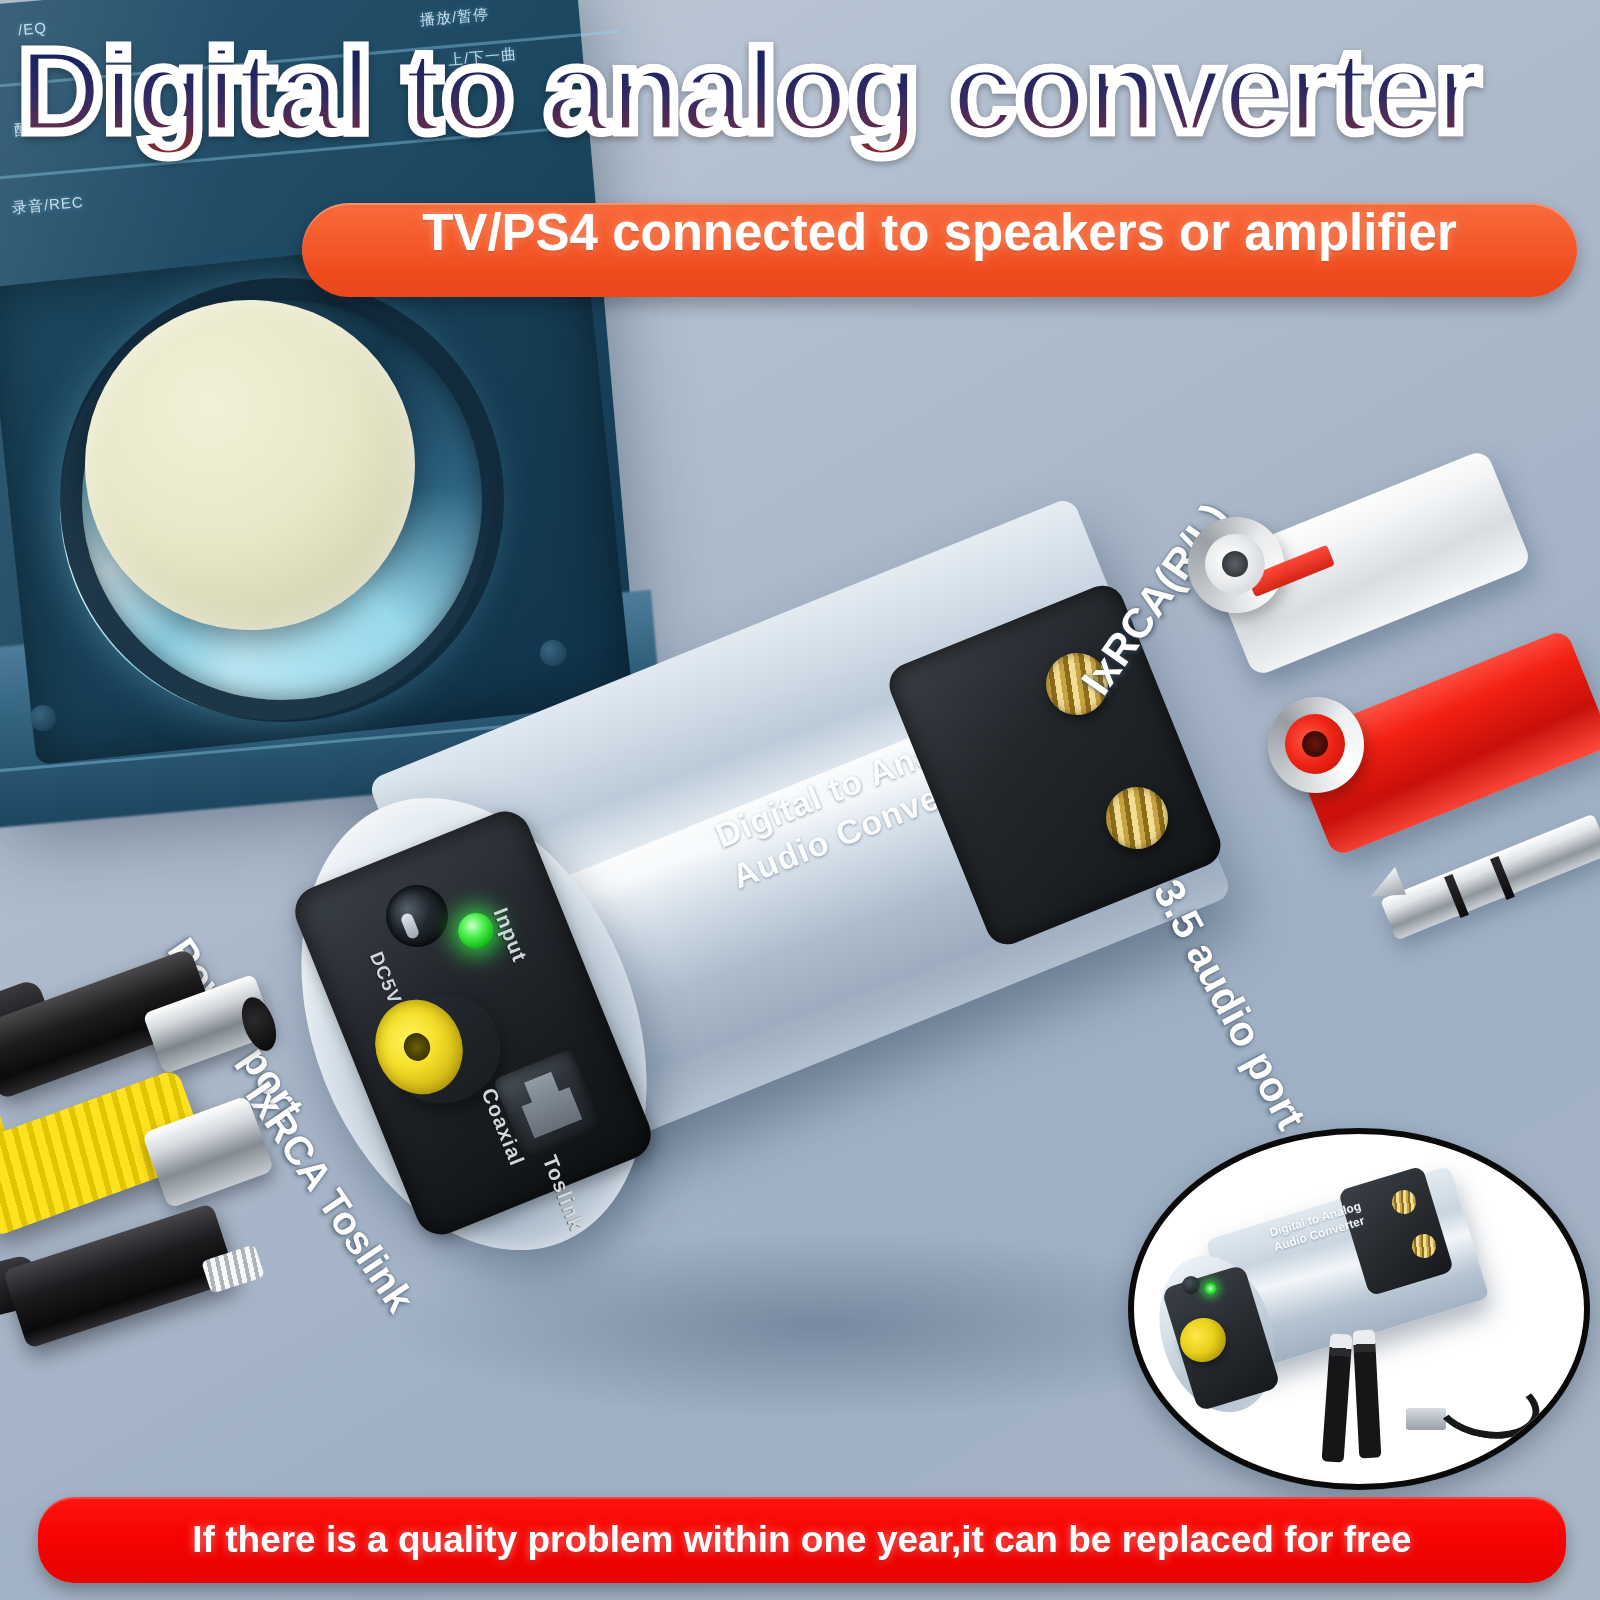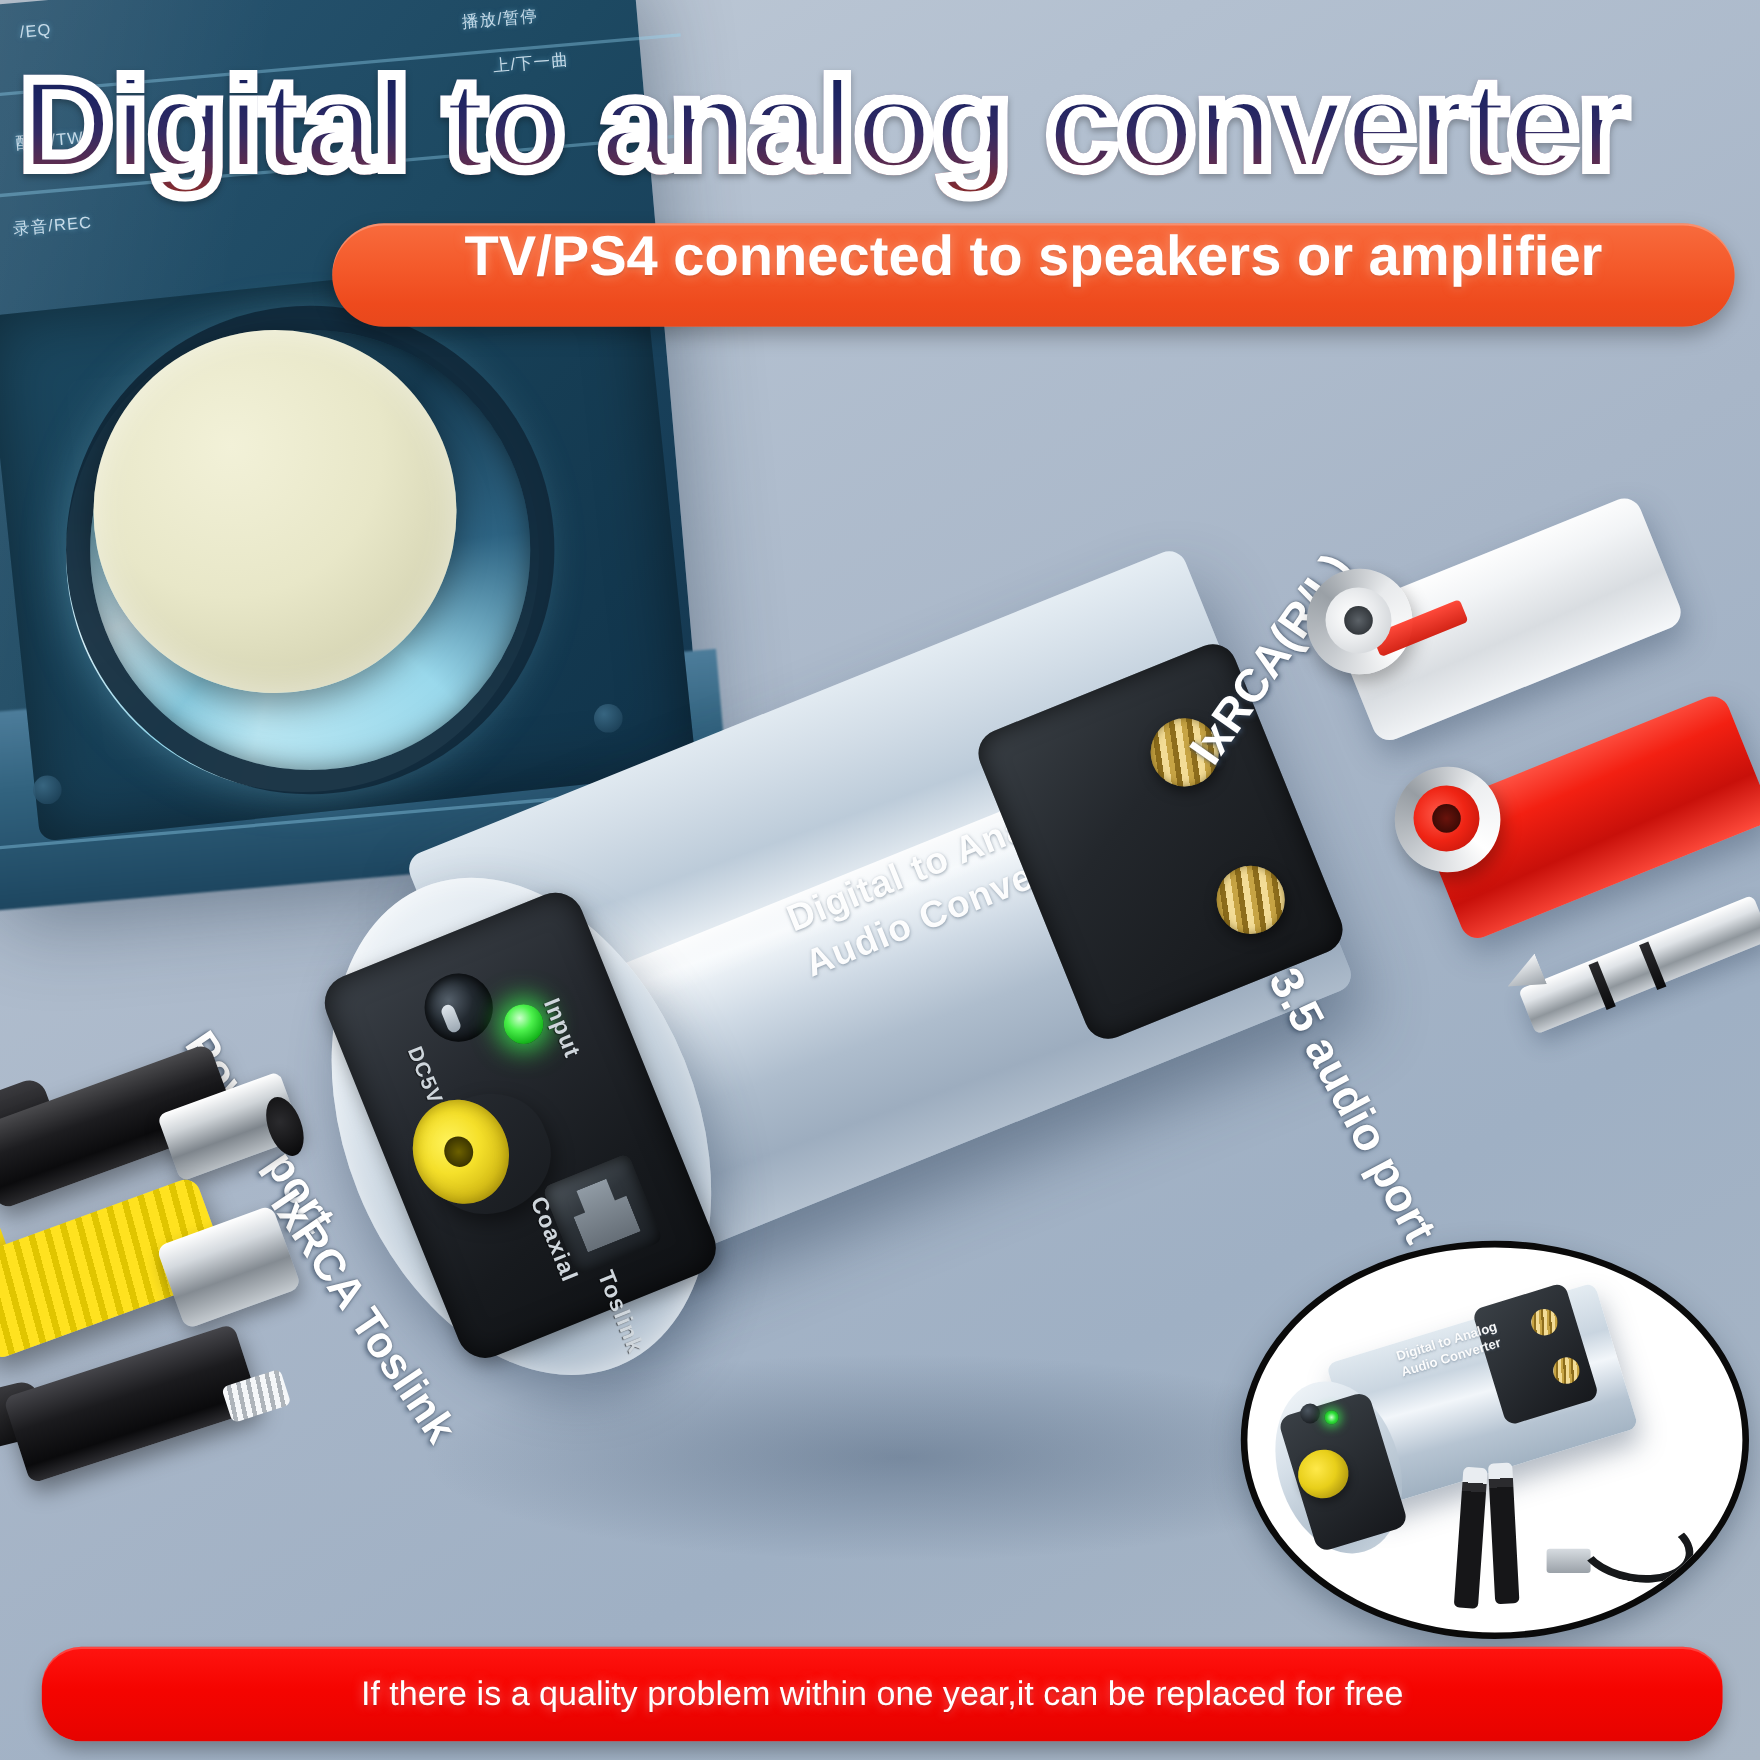--- a/index.html
+++ b/index.html
@@ -39,39 +39,39 @@
 
   .hifi-line{position:absolute;height:3px;background:rgba(150,215,245,.38);transform:rotate(-5deg);}
 
   .cn-label{position:absolute;color:rgba(225,240,250,.85);font-size:15px;letter-spacing:1px;
     transform:rotate(-5deg);white-space:nowrap;text-shadow:0 0 5px rgba(120,200,240,.6);}
 
   
   #title{position:absolute;left:18px;top:28px;width:1570px;height:130px;
     font-size:118px;font-weight:bold;line-height:126px;white-space:nowrap;letter-spacing:-1px;
     -webkit-text-stroke:9px #ffffff;paint-order:stroke fill;color:#1a2060;
-    filter:drop-shadow(0 3px 3px rgba(0,0,0,.28));margin-top:23px;}
+    filter:drop-shadow(0 3px 3px rgba(0,0,0,.28));}
   #title .grad{background:linear-gradient(180deg,#141c52 0%,#1d2463 30%,#332a63 55%,#5a2c51 76%,#7d2a34 92%,#8b2f2a 100%);
     -webkit-background-clip:text;background-clip:text;color:transparent;}
 
   
   #orange-banner{position:absolute;left:302px;top:203px;width:1275px;height:94px;
     border-radius:48px;
     background:linear-gradient(180deg,#f86b3d 0%,#f45a2b 42%,#ee4a1d 78%,#e8481c 100%);
     box-shadow:0 8px 18px rgba(0,0,0,.28), inset 0 2px 0 rgba(255,255,255,.25);
     display:flex;align-items:flex-start;justify-content:center;}
   #orange-banner span{color:#fff;font-size:51px;font-weight:bold;white-space:nowrap;
     text-shadow:0 0 10px rgba(255,190,160,.55), 0 2px 2px rgba(120,30,0,.25);}
 
   
   #red-banner{position:absolute;left:38px;top:1497px;width:1528px;height:86px;border-radius:36px;
     background:linear-gradient(180deg,#ff1410 0%,#f50400 45%,#e60300 100%);
     box-shadow:0 8px 16px rgba(0,0,0,.3), inset 0 2px 0 rgba(255,255,255,.2);
     display:flex;align-items:center;justify-content:center;}
-  #red-banner span{color:#fff;font-size:31px;font-weight:normal;white-space:nowrap;
+  #red-banner span{color:#fff;font-size:37px;font-weight:bold;white-space:nowrap;
     text-shadow:0 0 10px rgba(255,170,170,.7), 0 2px 2px rgba(120,0,0,.3);}
 
   
   #device{position:absolute;left:300px;top:575px;width:1000px;height:760px;}
   .dev-body{position:absolute;left:120px;top:48px;width:760px;height:430px;
     transform:rotate(-22deg);border-radius:16px;
     background:linear-gradient(182deg,#e6eef4 0%,#d2dde7 14%,#bccbd9 28%,#f4f8fb 45%,
       #cfdae5 58%,#aebdcd 72%,#9dadbf 86%,#b8c5d3 100%);
     box-shadow:0 34px 60px rgba(40,60,85,.45);}
   .dev-body:after{content:"";position:absolute;left:0;right:0;top:38%;height:10%;

